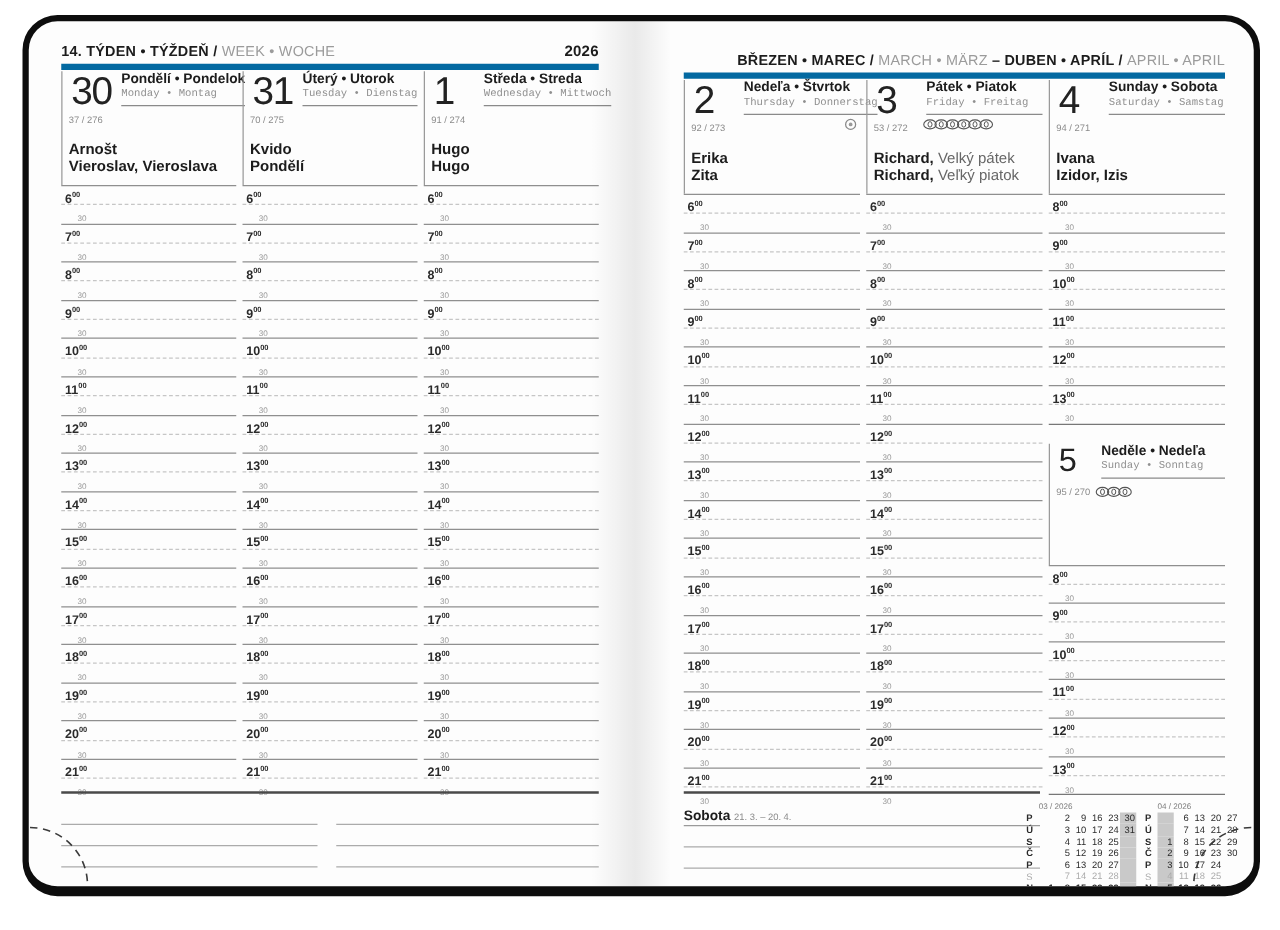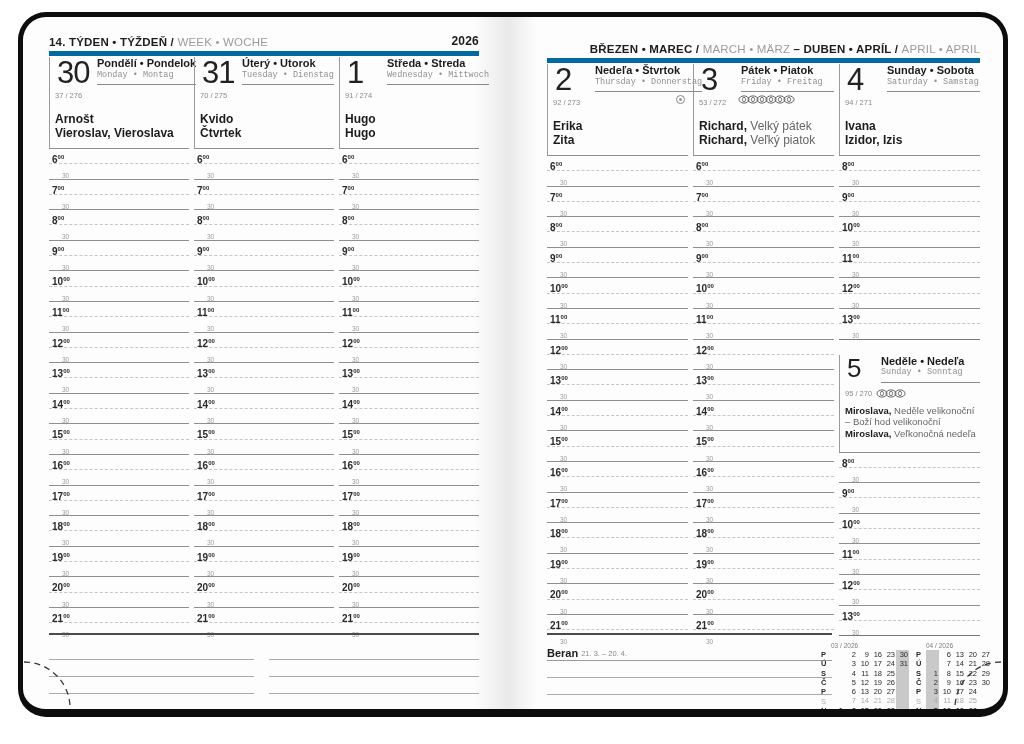--- a/index.html
+++ b/index.html
@@ -159,21 +159,21 @@
             <div class="num-row">
               <span class="dnum">31</span>
               <div class="titles">
                 <div class="dtitle">Úterý • Utorok</div>
                 <div class="dsub">Tuesday • Dienstag</div>
               </div>
             </div>
             <div class="counter">70 / 275</div>
             <div class="names">
               <div class="nline"><b>Kvido</b></div>
-              <div class="nline"><b>Čtvrtek</b></div>
+              <div class="nline"><b>Pondělí</b></div>
             </div>
           </div>
         <div class="time-grid">
             <div class="hcell"><span class="hlbl">6<sup>00</sup></span></div>
             <div class="half"><span class="halflbl">30</span></div>
             <div class="hcell"><span class="hlbl">7<sup>00</sup></span></div>
             <div class="half"><span class="halflbl">30</span></div>
             <div class="hcell"><span class="hlbl">8<sup>00</sup></span></div>
             <div class="half"><span class="halflbl">30</span></div>
             <div class="hcell"><span class="hlbl">9<sup>00</sup></span></div>
@@ -440,45 +440,40 @@
             </div>
             <div class="counter">95 / 270</div>
             <svg width="31" height="11" class="chain c3">
               <ellipse cx="6" cy="5.5" rx="5" ry="3.6" fill="none" stroke="#555" stroke-width="0.9"></ellipse>
               <ellipse cx="6" cy="5.5" rx="1.6" ry="2.2" fill="none" stroke="#555" stroke-width="0.8"></ellipse>
               <ellipse cx="15" cy="5.5" rx="5" ry="3.6" fill="none" stroke="#555" stroke-width="0.9"></ellipse>
               <ellipse cx="15" cy="5.5" rx="1.6" ry="2.2" fill="none" stroke="#555" stroke-width="0.8"></ellipse>
               <ellipse cx="24" cy="5.5" rx="5" ry="3.6" fill="none" stroke="#555" stroke-width="0.9"></ellipse>
               <ellipse cx="24" cy="5.5" rx="1.6" ry="2.2" fill="none" stroke="#555" stroke-width="0.8"></ellipse>
             </svg>
-            <div class="names">
-              <div class="nline"><b>Miroslava,</b><span class="reg"> Neděle velikonoční</span></div>
-              <div class="nline"><span class="reg">– Boží hod velikonoční</span></div>
-              <div class="nline"><b>Miroslava,</b><span class="reg"> Veľkonočná nedeľa</span></div>
-            </div>
           </div>
         <div class="time-grid wk">
             <div class="hcell"><span class="hlbl">8<sup>00</sup></span></div>
             <div class="half"><span class="halflbl">30</span></div>
             <div class="hcell"><span class="hlbl">9<sup>00</sup></span></div>
             <div class="half"><span class="halflbl">30</span></div>
             <div class="hcell"><span class="hlbl">10<sup>00</sup></span></div>
             <div class="half"><span class="halflbl">30</span></div>
             <div class="hcell"><span class="hlbl">11<sup>00</sup></span></div>
             <div class="half"><span class="halflbl">30</span></div>
             <div class="hcell"><span class="hlbl">12<sup>00</sup></span></div>
             <div class="half"><span class="halflbl">30</span></div>
             <div class="hcell"><span class="hlbl">13<sup>00</sup></span></div>
             <div class="half"><span class="halflbl">30</span></div>
           </div>
       </div>
     </div>
     <div class="beran-block">
       <div class="beran-row">
-        <span class="zname">Beran</span>
+        <span class="zname">Sobota</span>
         <span class="zdates">21. 3. – 20. 4.</span>
       </div>
       <div class="note-line"></div>
       <div class="note-line"></div>
       <div class="note-line"></div>
     </div>
     <div class="calendars">
       <div class="mini-cal">
           <div class="callabel">03 / 2026</div>
           <div class="calrow">

